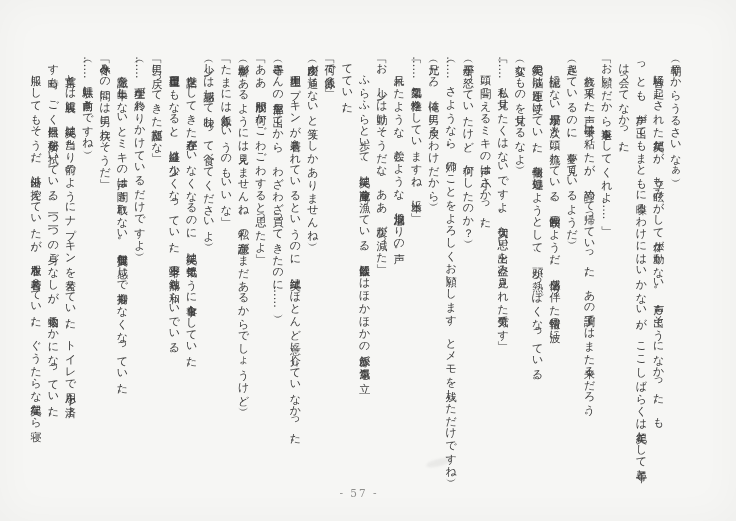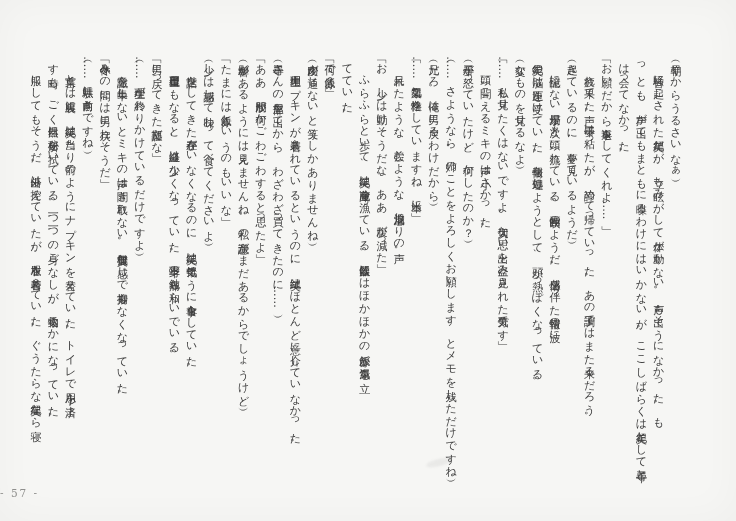--- a/index.html
+++ b/index.html
@@ -35,21 +35,21 @@
     line-height: 17.3px;
     white-space: pre;
   }
   .page-number {
     position: absolute;
     left: 0;
     bottom: 22px;
     width: 100%;
     padding-right: 18px;
     box-sizing: border-box;
-    text-align: left;
+    text-align: center;
     font-size: 10.5px;
     letter-spacing: 2px;
     color: #8f8f8d;
   }
   .scan-artifact {
     position: absolute;
     left: 426px;
     top: 459px;
     width: 26px;
     height: 7px;

